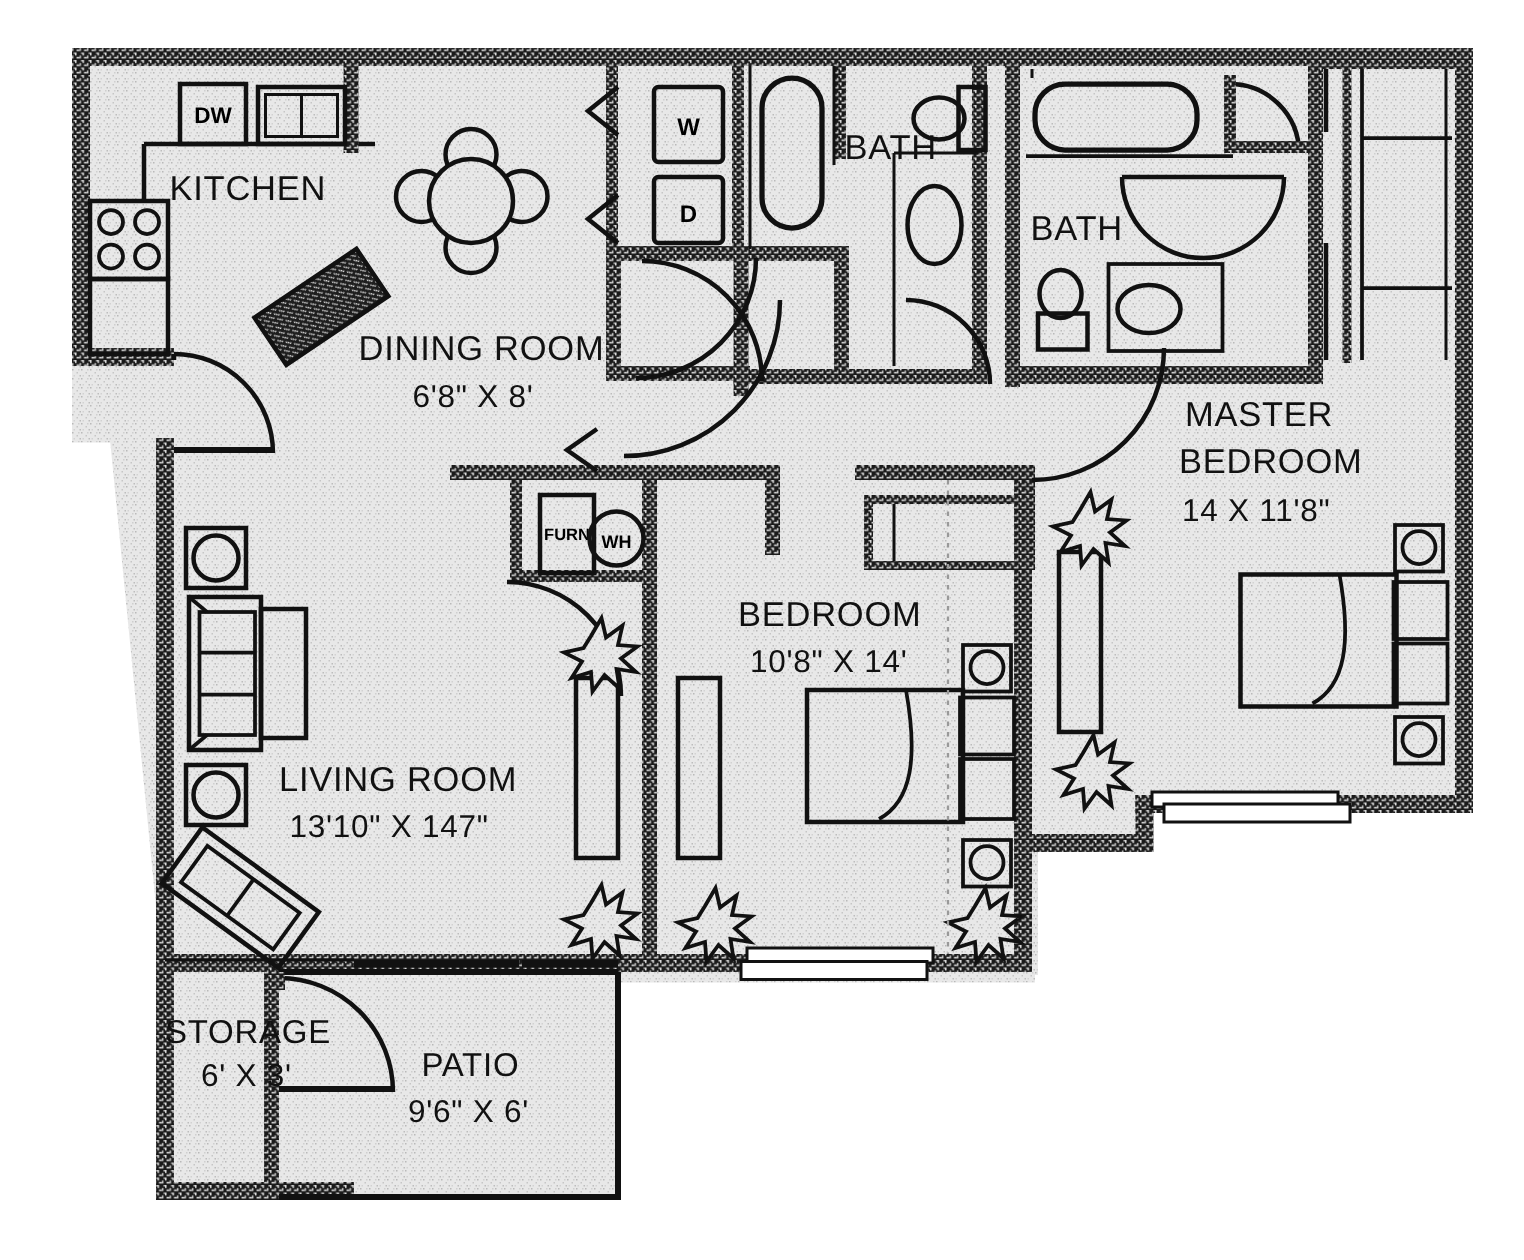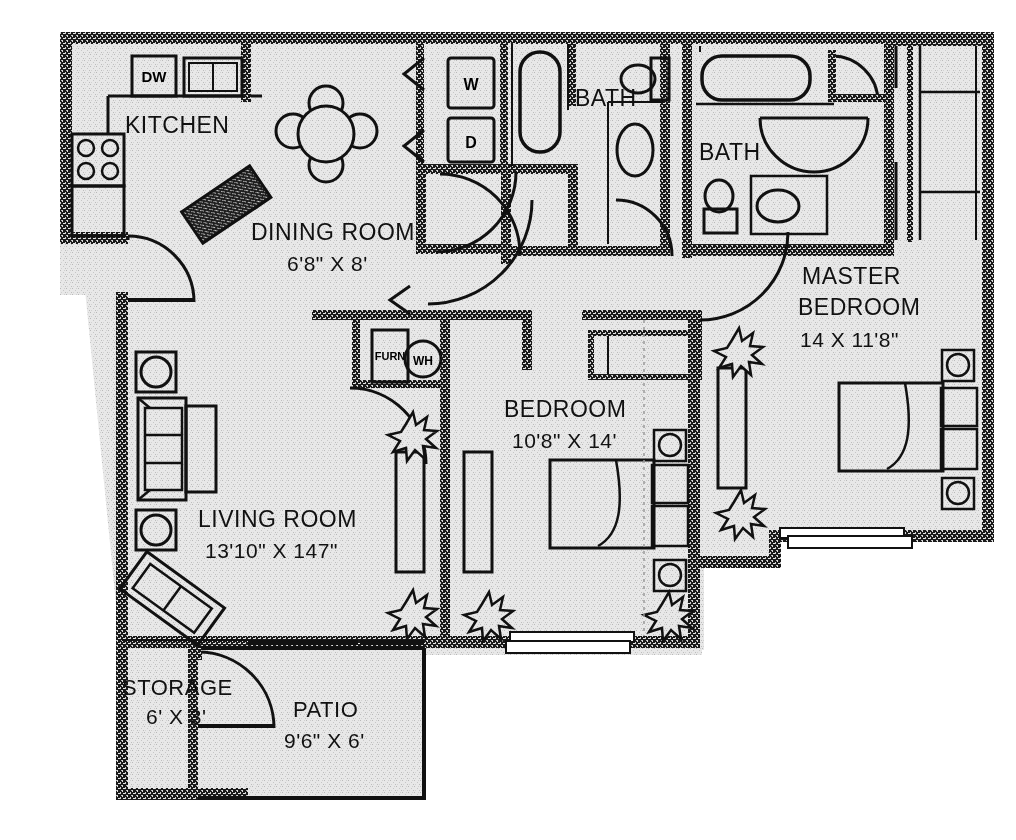--- a/index.html
+++ b/index.html
@@ -1,21 +1,21 @@
 <!DOCTYPE html>
 <html><head>
 <meta charset="utf-8">
 <title>Apartment Floor Plan</title>
 <style>
   html,body{margin:0;padding:0;background:#ffffff;}
   body{
     font-family:"Liberation Sans", sans-serif;
     width:1016px;height:840px;overflow:hidden;position:relative;
   }
-  #plan-root{position:absolute;left:12px;top:0;width:840px;height:840px;}
+  #plan-root{position:absolute;left:0;top:0;width:840px;height:840px;}
   svg{display:block;}
   .roomlabel{
     font-family:"Liberation Sans", sans-serif;
     font-weight:400;
     fill:#111111;
     letter-spacing:0.5px;
   }
   .applabel{
     font-family:"Liberation Sans", sans-serif;
     font-weight:700;

